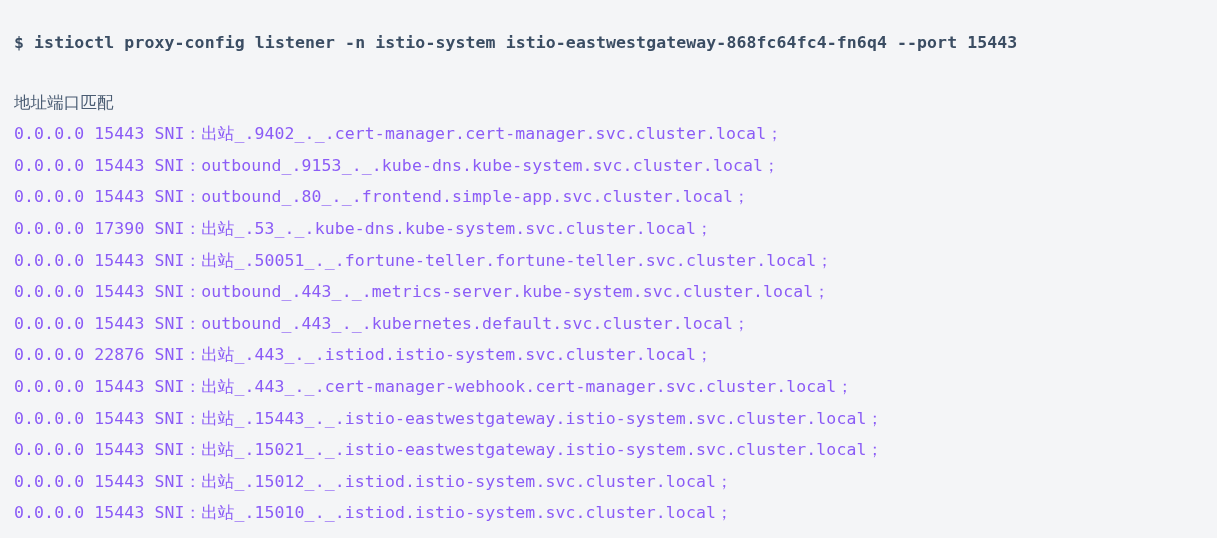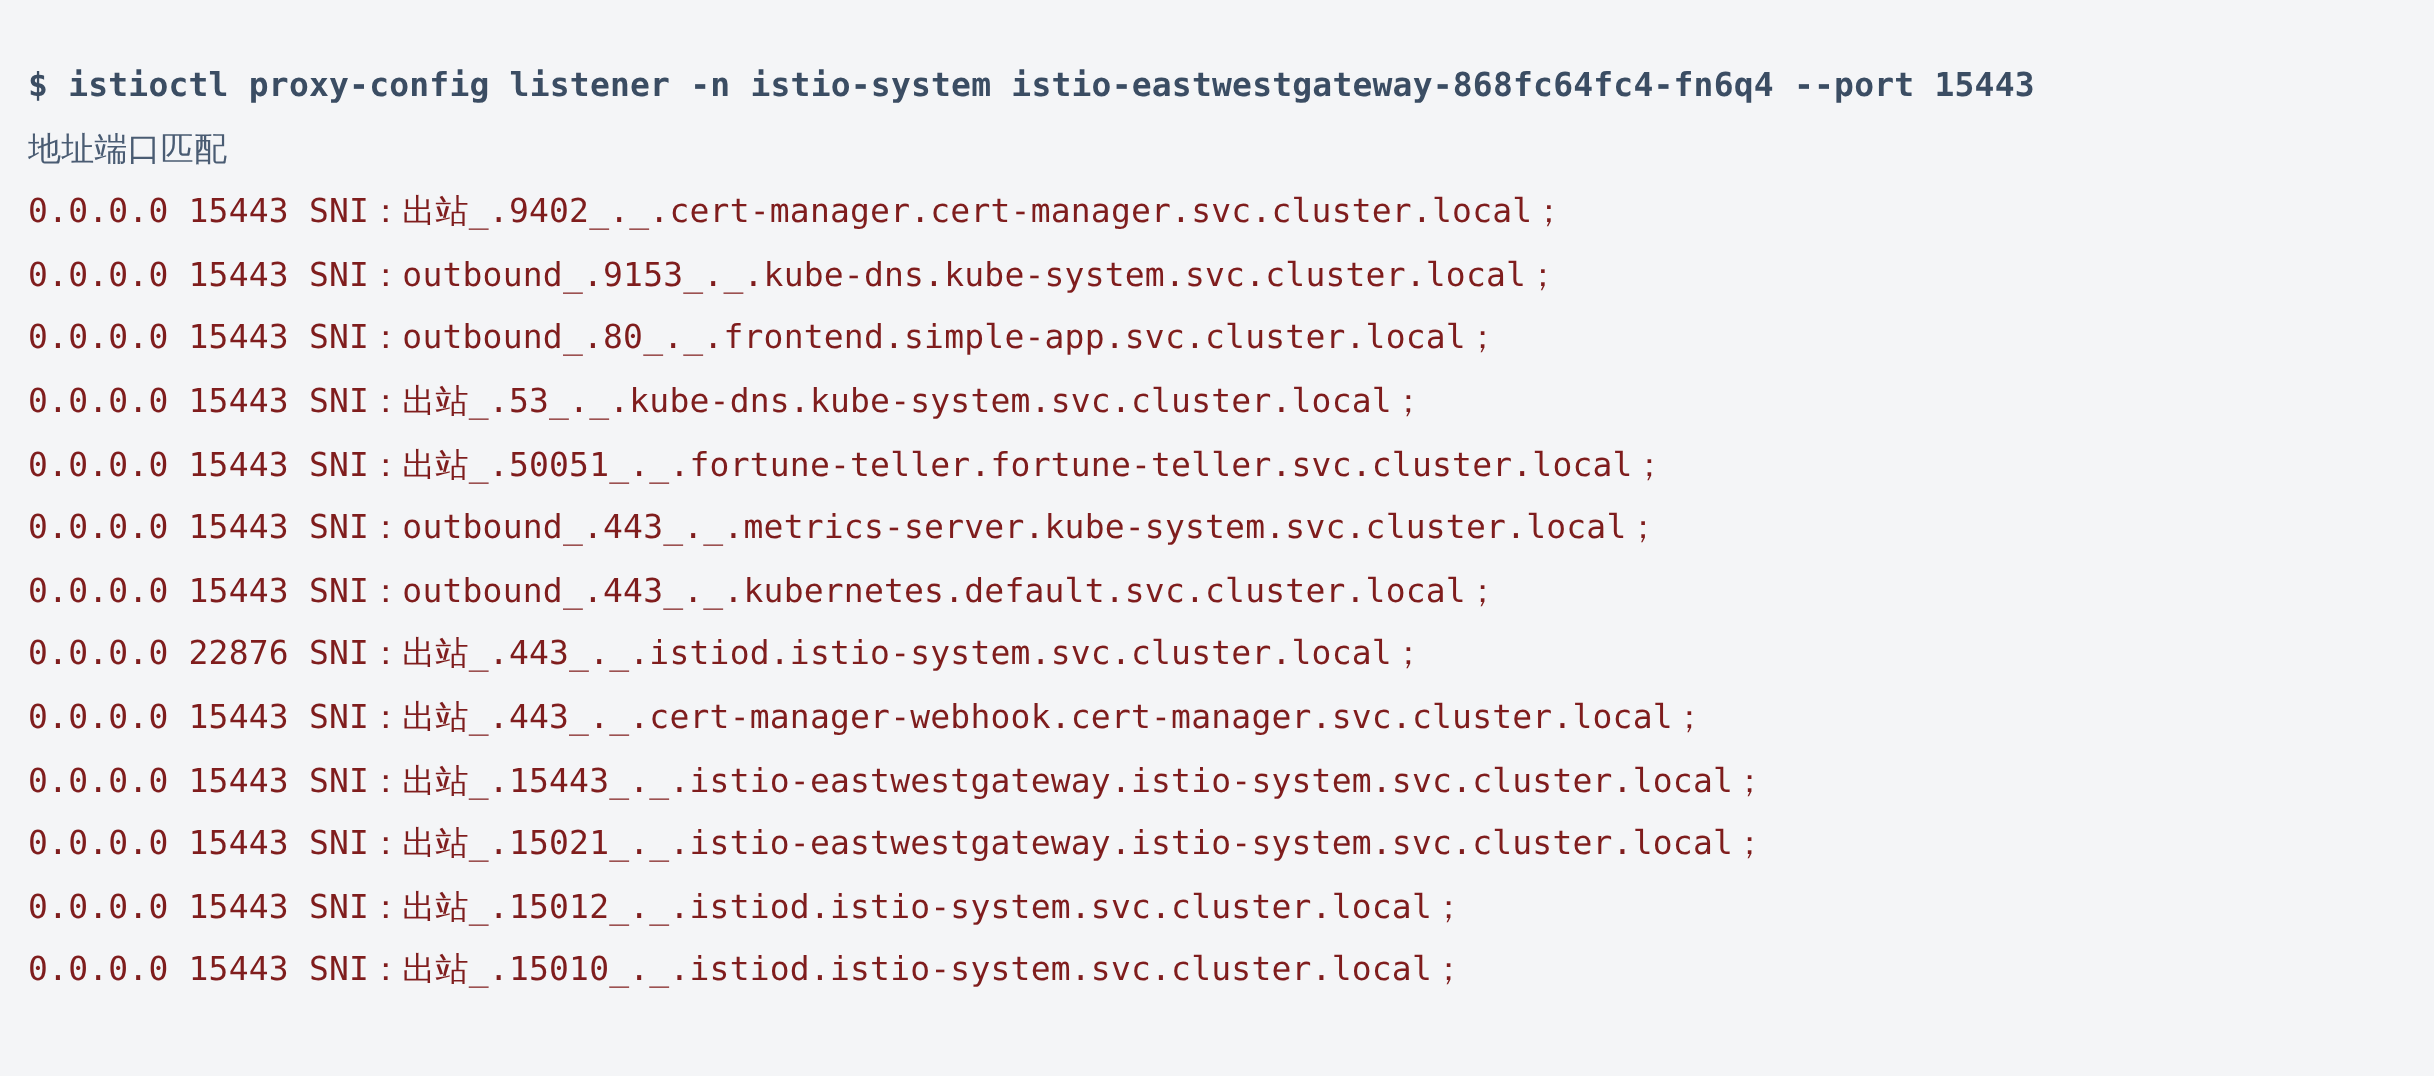--- a/index.html
+++ b/index.html
@@ -32,40 +32,41 @@
   }
 
   .line.command {
     color: #3b4d63;
     font-weight: 700;
   }
 
   .line.heading {
     color: #4a5c73;
     font-weight: 400;
+    margin-top: 28px;
   }
 
   .line.row {
-    color: #7f1d1d;
+    color: #8b5cf6;
   }
 </style>
 </head>
 <body>
 
 <div class="terminal-block">
 
   <div class="line command">$ istioctl proxy-config listener -n istio-system istio-eastwestgateway-868fc64fc4-fn6q4 --port 15443</div>
 
   <div class="line heading">地址端口匹配</div>
 
   <div id="rows-container">
       <div class="line row">0.0.0.0 15443 SNI：出站_.9402_._.cert-manager.cert-manager.svc.cluster.local；</div>
       <div class="line row">0.0.0.0 15443 SNI：outbound_.9153_._.kube-dns.kube-system.svc.cluster.local；</div>
       <div class="line row">0.0.0.0 15443 SNI：outbound_.80_._.frontend.simple-app.svc.cluster.local；</div>
-      <div class="line row">0.0.0.0 15443 SNI：出站_.53_._.kube-dns.kube-system.svc.cluster.local；</div>
+      <div class="line row">0.0.0.0 17390 SNI：出站_.53_._.kube-dns.kube-system.svc.cluster.local；</div>
       <div class="line row">0.0.0.0 15443 SNI：出站_.50051_._.fortune-teller.fortune-teller.svc.cluster.local；</div>
       <div class="line row">0.0.0.0 15443 SNI：outbound_.443_._.metrics-server.kube-system.svc.cluster.local；</div>
       <div class="line row">0.0.0.0 15443 SNI：outbound_.443_._.kubernetes.default.svc.cluster.local；</div>
       <div class="line row">0.0.0.0 22876 SNI：出站_.443_._.istiod.istio-system.svc.cluster.local；</div>
       <div class="line row">0.0.0.0 15443 SNI：出站_.443_._.cert-manager-webhook.cert-manager.svc.cluster.local；</div>
       <div class="line row">0.0.0.0 15443 SNI：出站_.15443_._.istio-eastwestgateway.istio-system.svc.cluster.local；</div>
       <div class="line row">0.0.0.0 15443 SNI：出站_.15021_._.istio-eastwestgateway.istio-system.svc.cluster.local；</div>
       <div class="line row">0.0.0.0 15443 SNI：出站_.15012_._.istiod.istio-system.svc.cluster.local；</div>
       <div class="line row">0.0.0.0 15443 SNI：出站_.15010_._.istiod.istio-system.svc.cluster.local；</div>
     </div>

